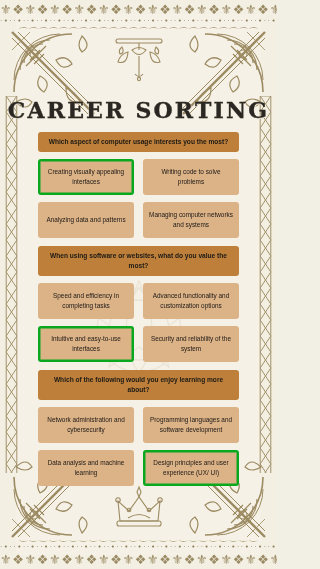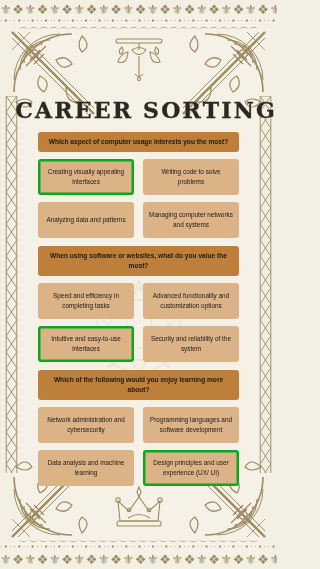--- a/index.html
+++ b/index.html
@@ -131,21 +131,21 @@
     opacity: .10;
     pointer-events: none;
   }
 
   
   .title {
     position: absolute;
     left: 0;
     right: 0;
     top: 97px;
-    text-align: right;
+    text-align: center;
     font-family: "DejaVu Serif", "Liberation Serif", serif;
     font-size: 22px;
     font-weight: 700;
     letter-spacing: 2.2px;
     color: #2b2722;
     white-space: nowrap;
     -webkit-text-stroke: 0.3px #2b2722;
     text-shadow: 0.7px 0.7px 0 #efe9da, -0.4px -0.4px 0 #efe9da;
   }
 

